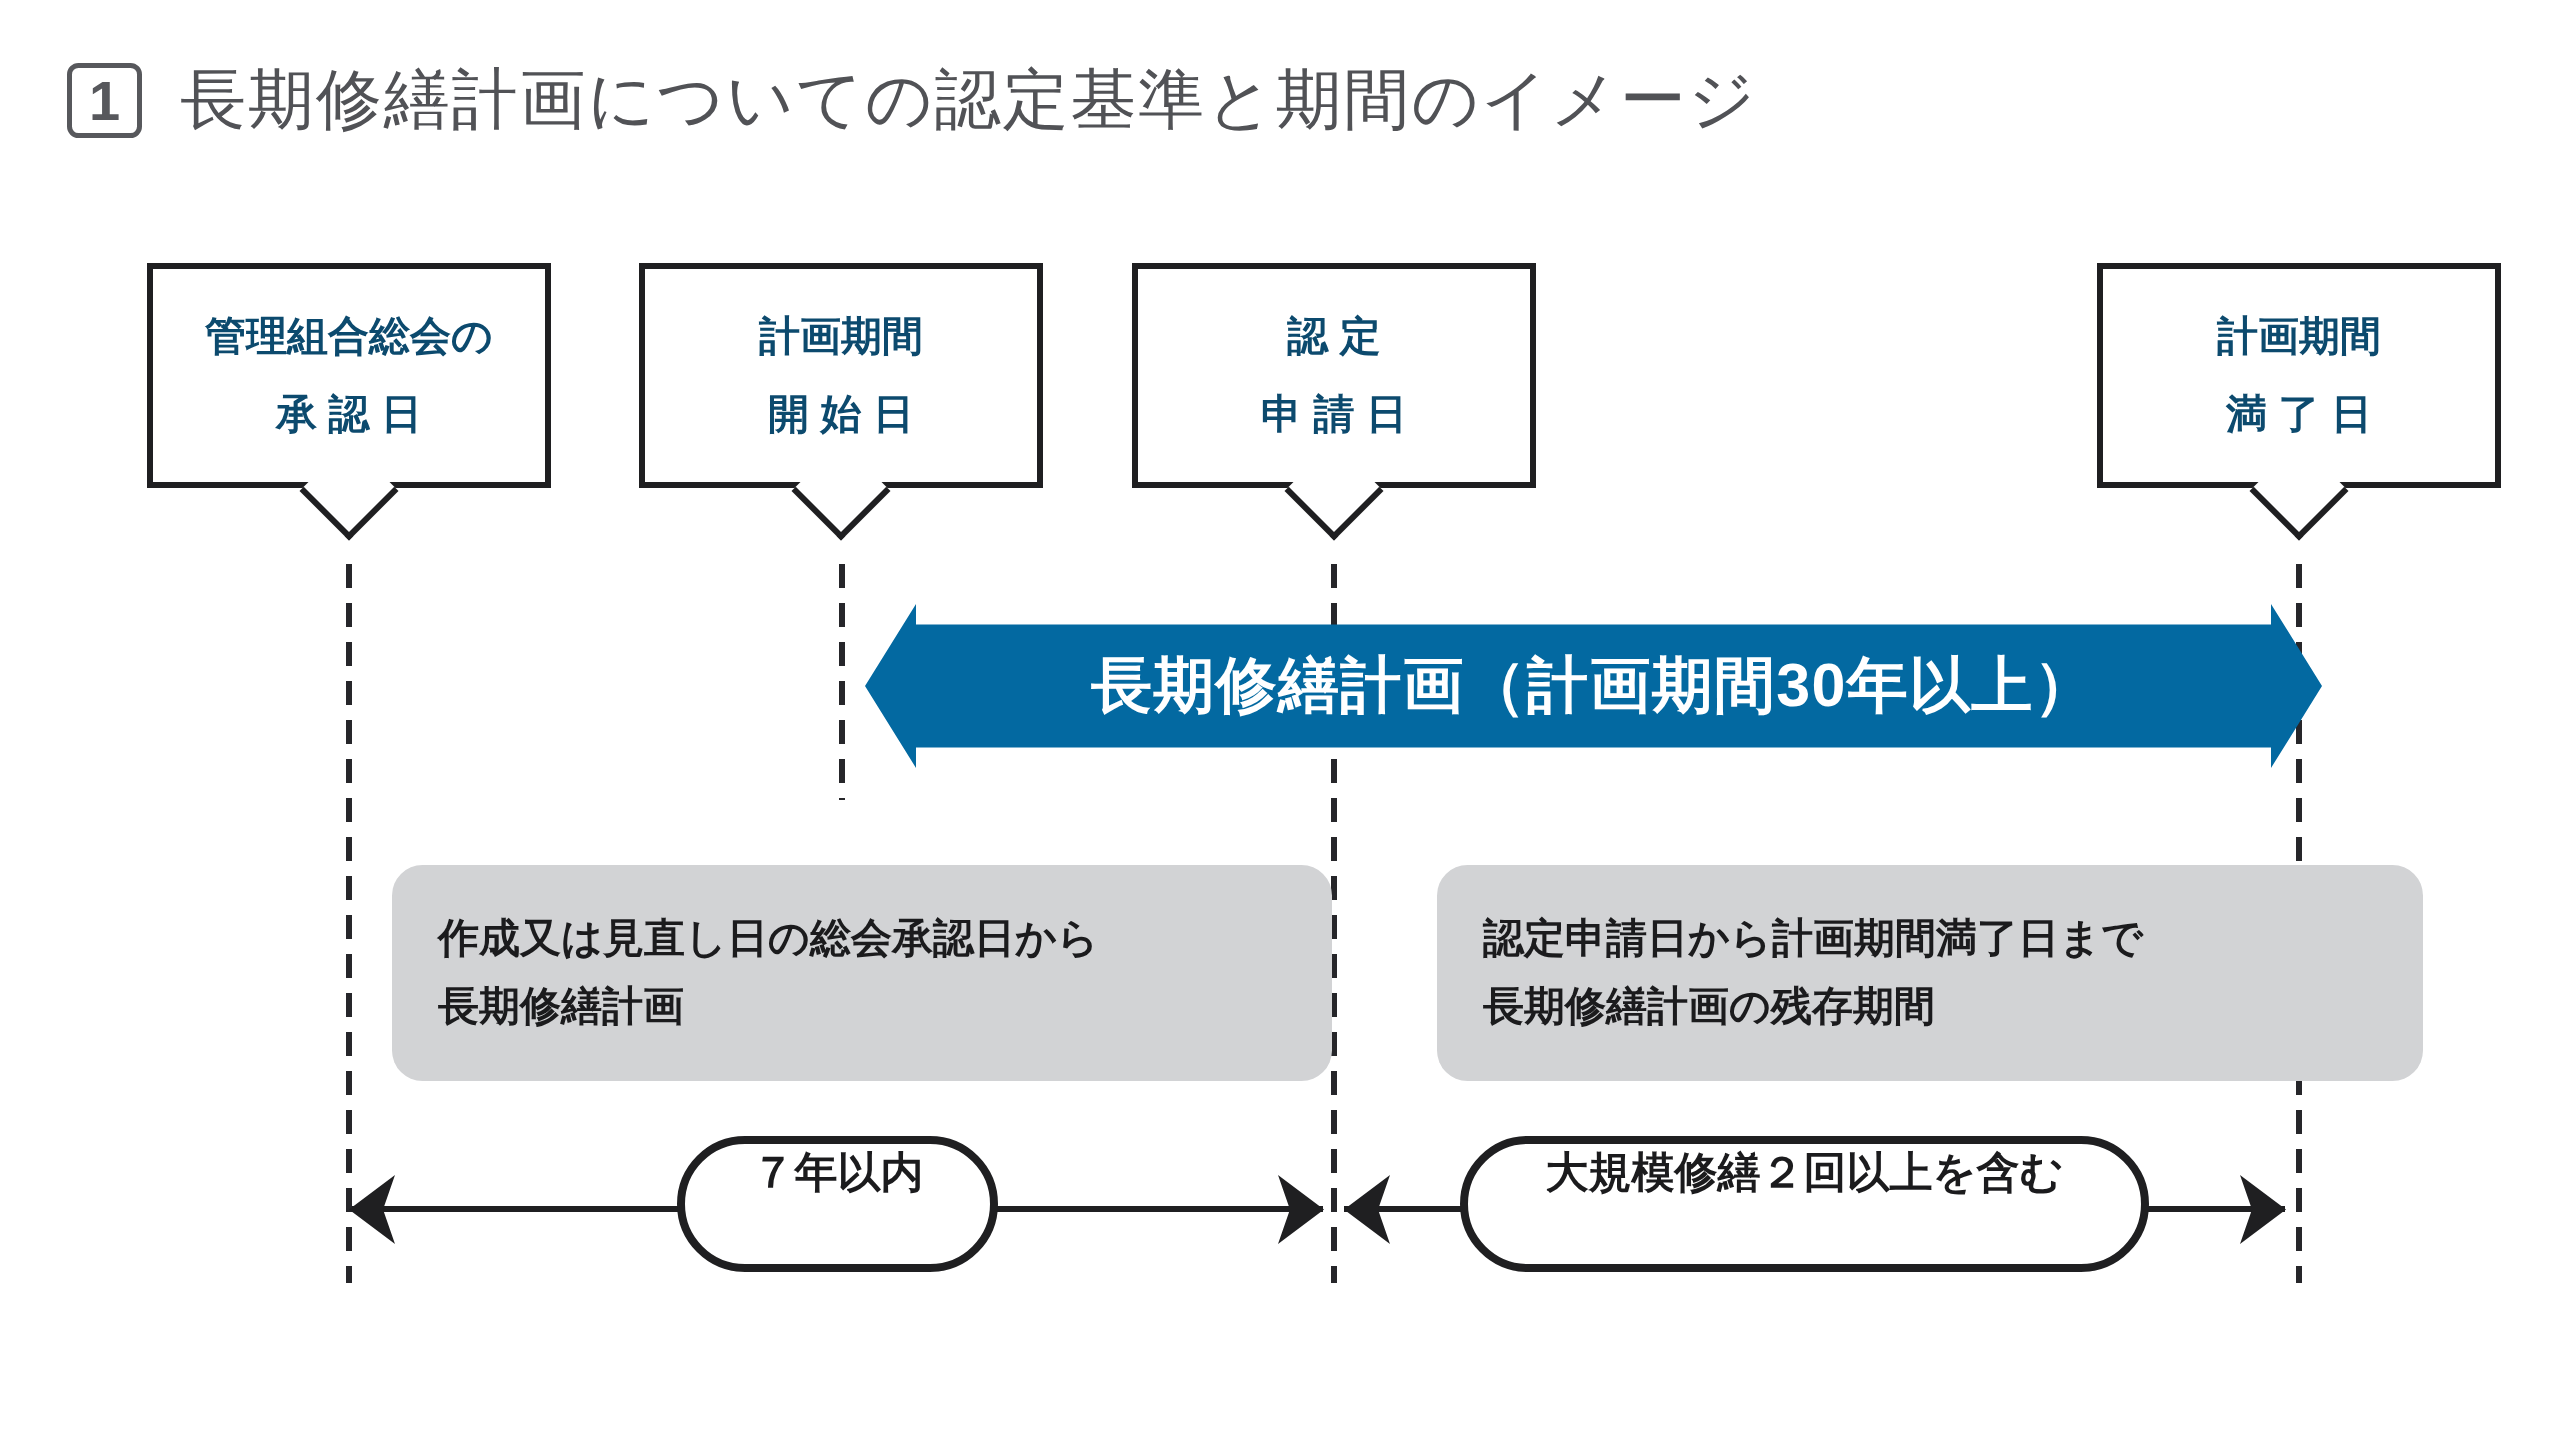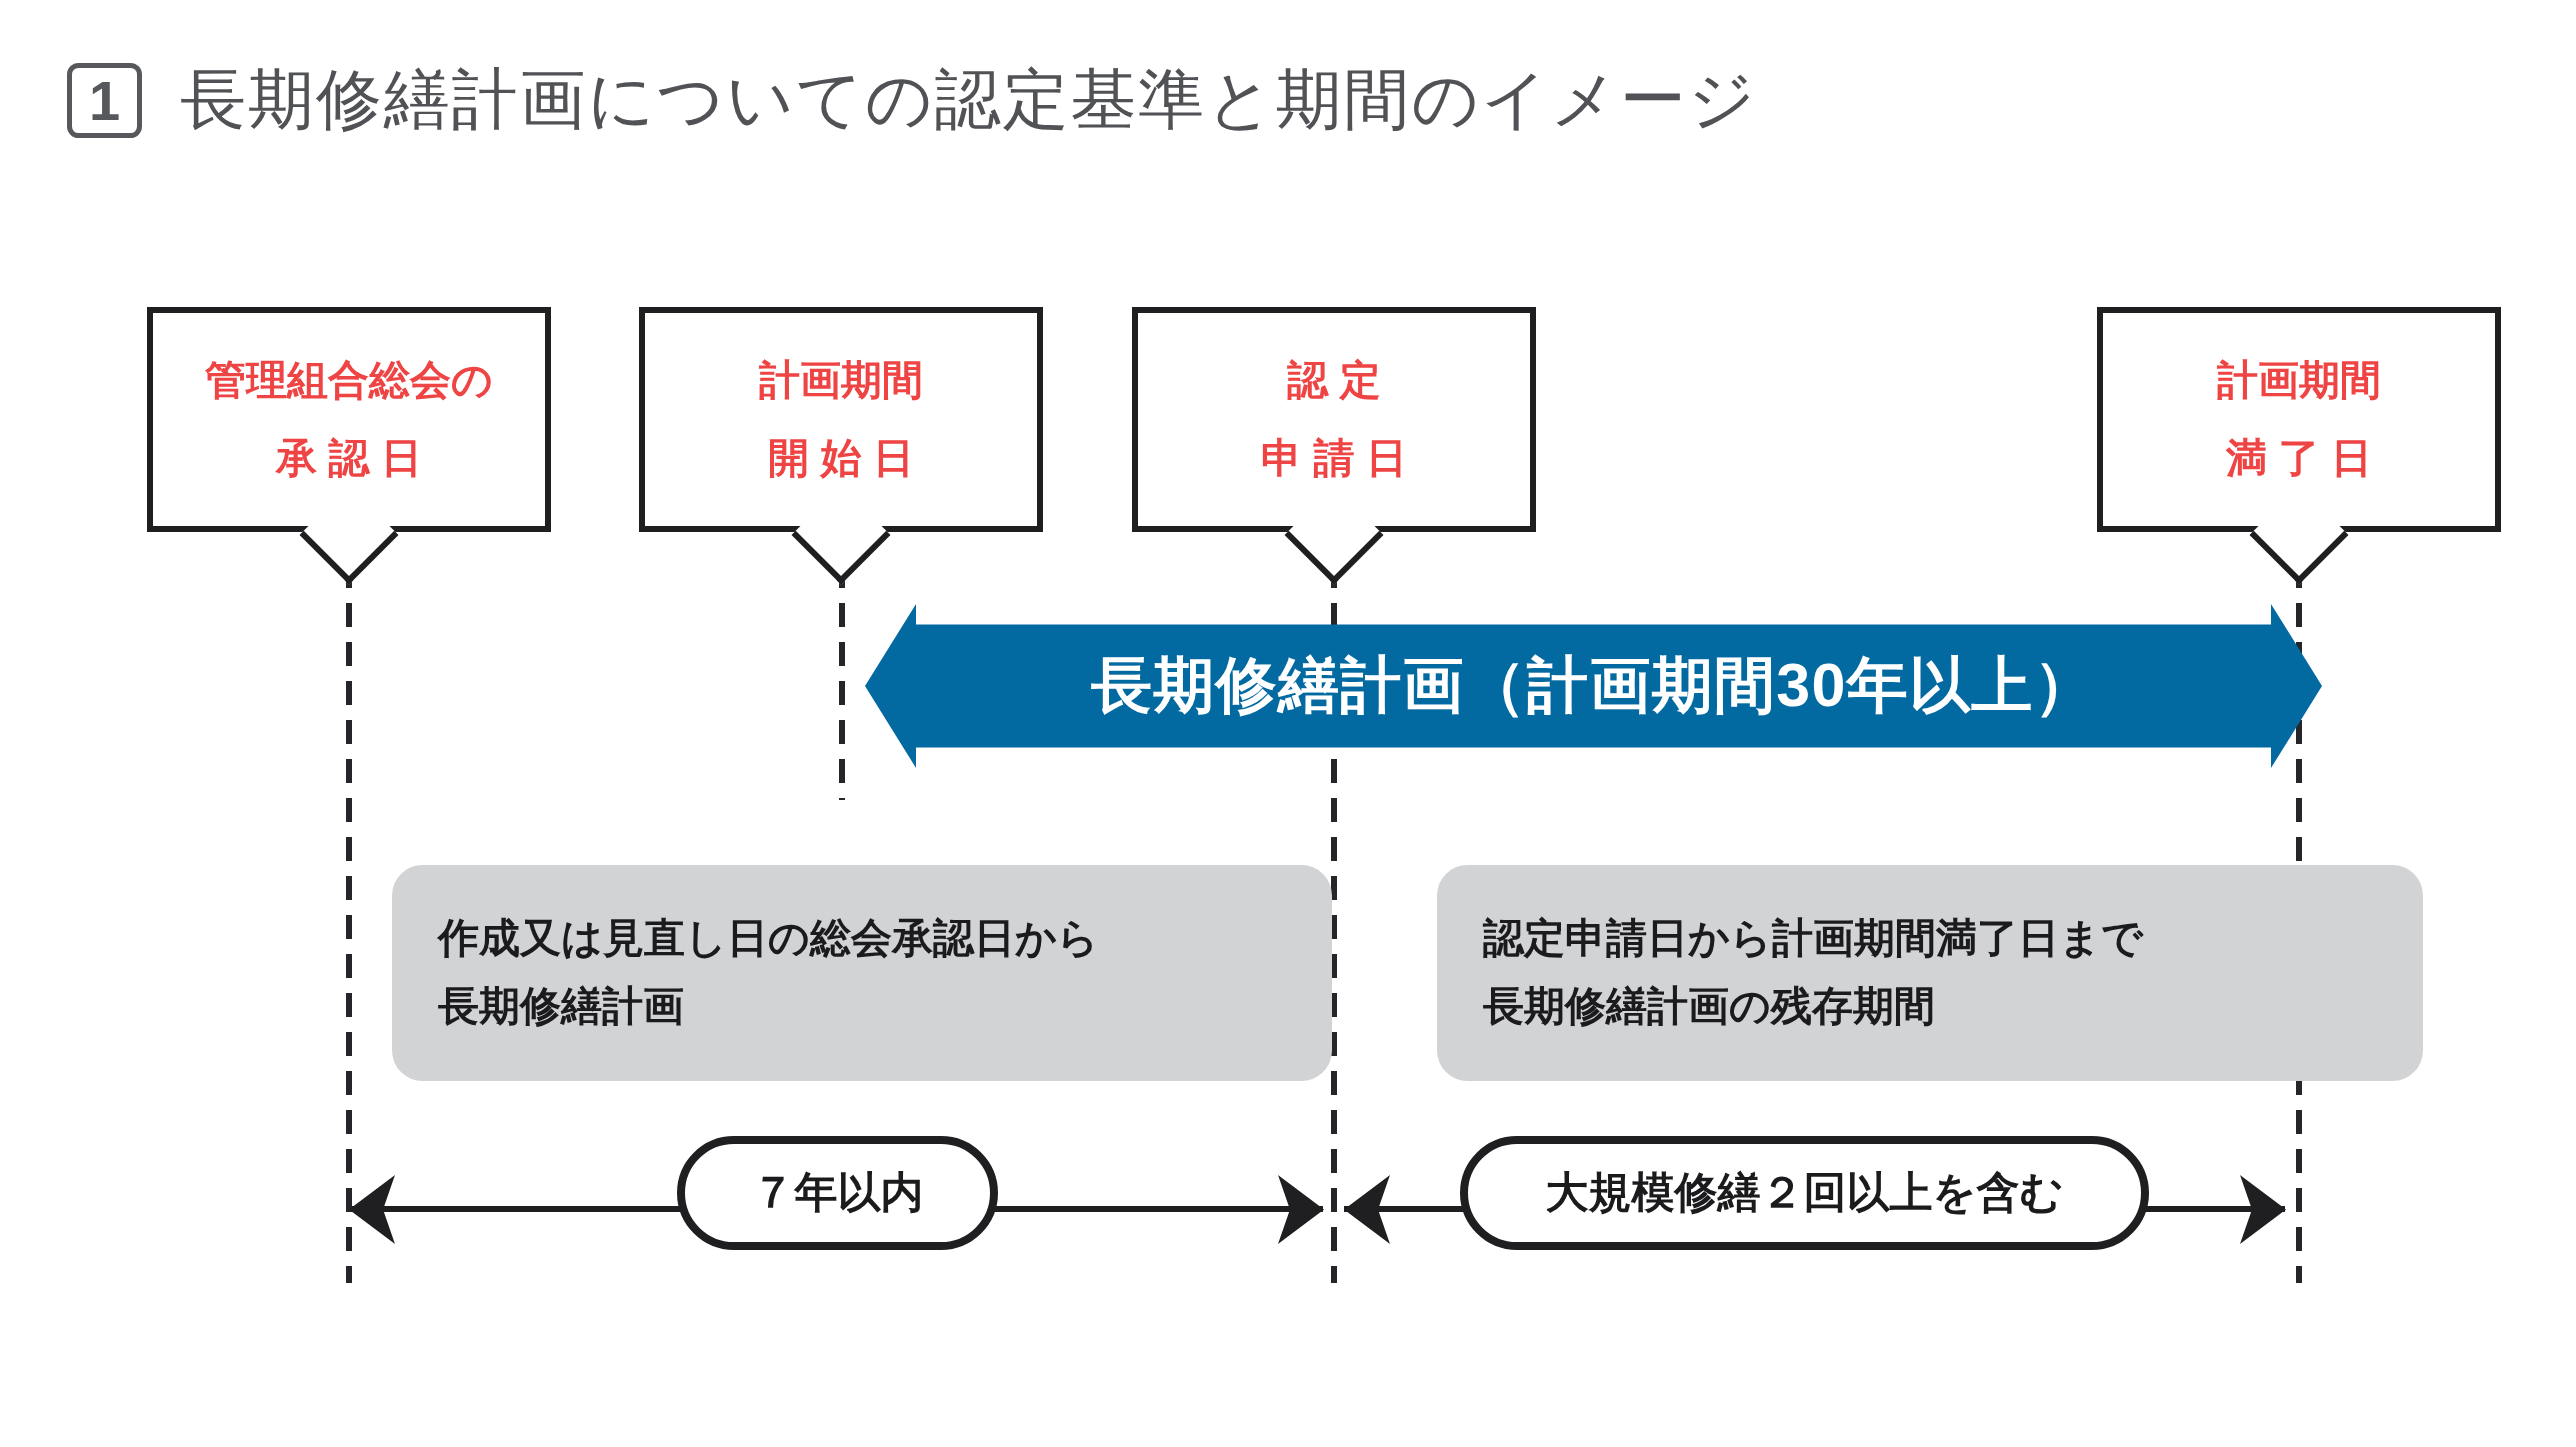--- a/index.html
+++ b/index.html
@@ -15,21 +15,21 @@
     display:flex;align-items:center;justify-content:center;
     font-size:56px;font-weight:bold;color:#57585c;box-sizing:border-box;flex:0 0 auto;
   }
   .title-text{margin:0;font-size:66px;font-weight:normal;color:#515256;letter-spacing:1.9px;white-space:nowrap;}
 
   
   .callout{
     position:absolute;top:263px;width:404px;height:225px;background:#fff;
     border:6.3px solid #1f1f21;box-sizing:border-box;
     display:flex;flex-direction:column;align-items:center;justify-content:center;gap:23px;
-    font-size:41px;font-weight:bold;color:#ef4444;text-align:center;white-space:nowrap;margin-top:44px;
+    font-size:41px;font-weight:bold;color:#0c4a6e;text-align:center;white-space:nowrap;
   }
   .callout::after{ 
     content:"";position:absolute;left:calc(50% - 35px);bottom:-44px;width:70px;height:70px;
     background:#fff;border-right:6.3px solid #1f1f21;border-bottom:6.3px solid #1f1f21;
     transform:rotate(45deg);box-sizing:border-box;
   }
   .c1{left:147px}.c2{left:639px}.c3{left:1132px}.c4{left:2097px}
 
   
   .dash{
@@ -62,23 +62,23 @@
   
   .span-line{position:absolute;top:1206px;height:5.7px;background:#1f1f21;}
   .sl1{left:352px;width:971px}
   .sl2{left:1344px;width:941px}
   .ahead{position:absolute;top:1175px;width:46px;height:69px;background:#1f1f21;}
   .head-left{clip-path:polygon(0 50%,100% 0,74% 50%,100% 100%)}
   .head-right{clip-path:polygon(100% 50%,0 0,26% 50%,0 100%)}
   .h1l{left:349px}.h1r{left:1278px}.h2l{left:1344px}.h2r{left:2240px}
 
   .oval{
-    position:absolute;top:1136px;height:114px;background:#fff;border:8.3px solid #1f1f21;
+    position:absolute;top:1136px;height:136px;background:#fff;border:8.3px solid #1f1f21;
     border-radius:76px;box-sizing:border-box;
-    display:flex;align-items:center;justify-content:center;
+    display:flex;justify-content:center;
     font-size:43px;font-weight:bold;color:#1b1b1d;white-space:nowrap;
   }
   .o1{left:677px;width:321px}
   .o2{left:1460px;width:689px}
 
   
   .source{position:absolute;right:29px;top:1341px;font-size:34px;color:#202024;white-space:nowrap;}
 </style>
 </head>
 <body>

